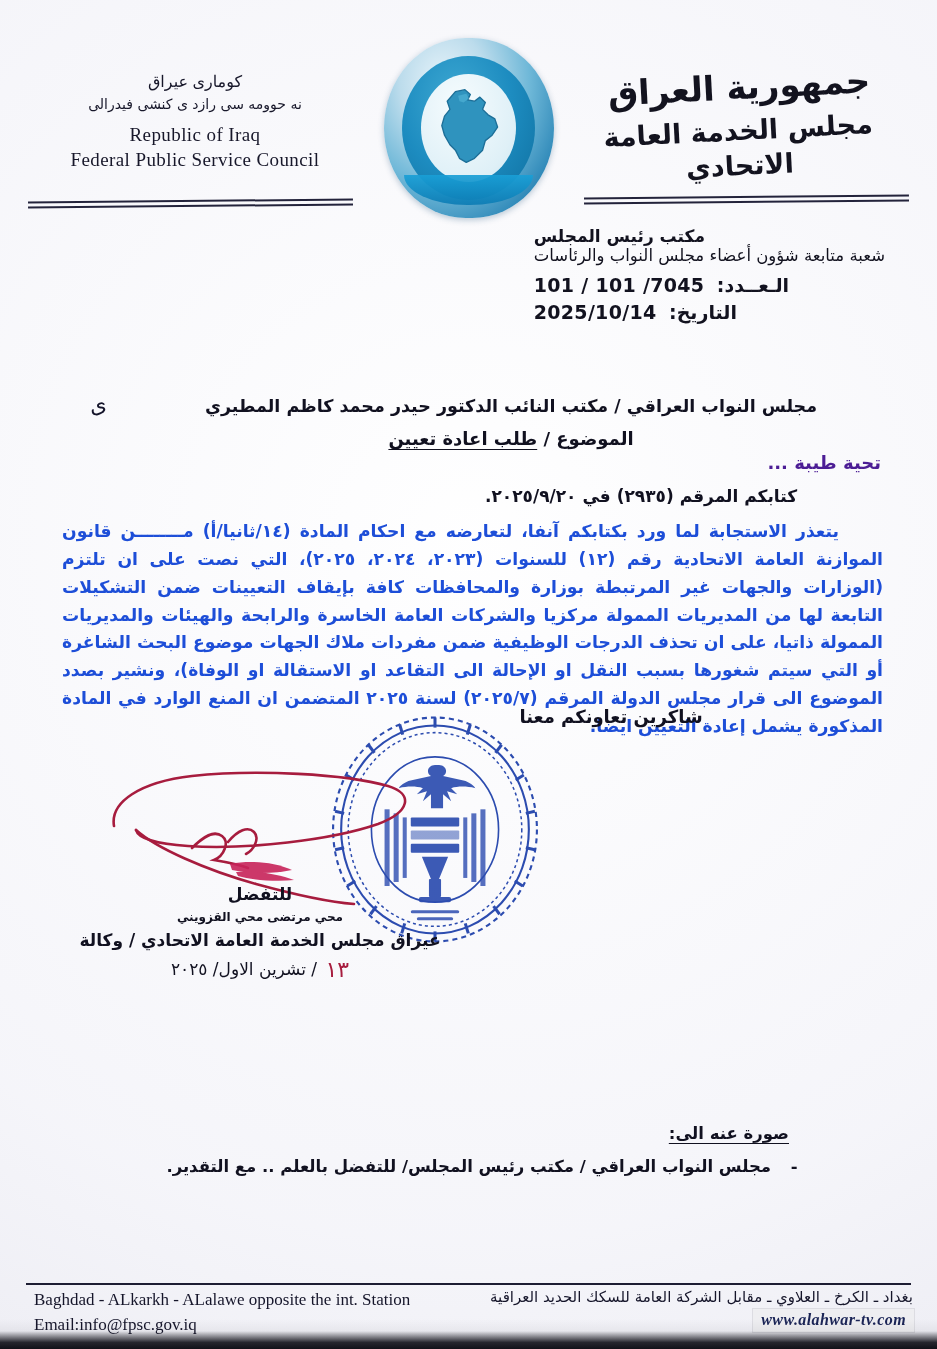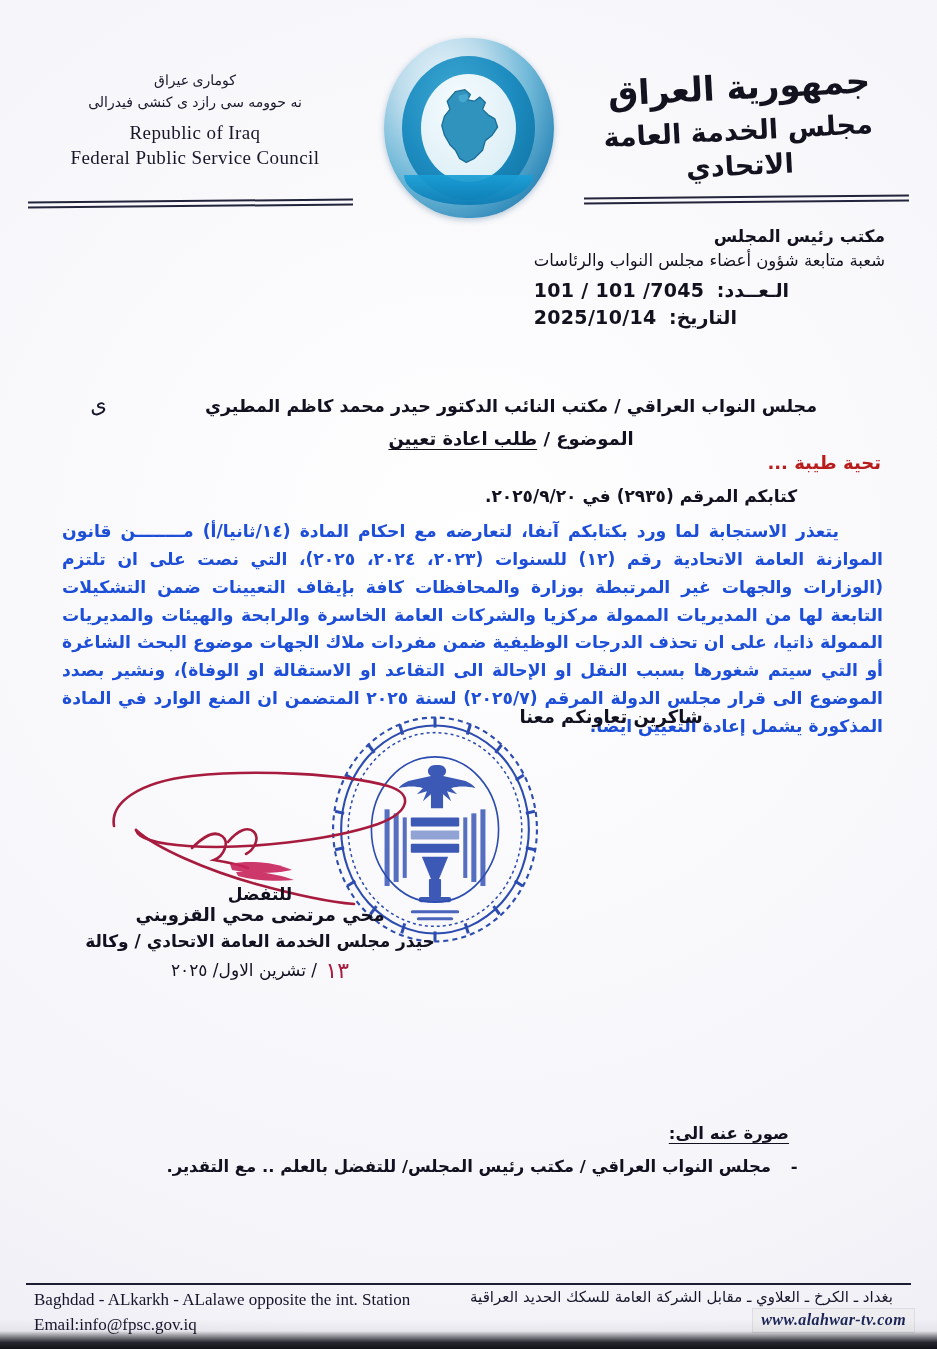--- a/index.html
+++ b/index.html
@@ -44,24 +44,24 @@
   }
   .hdr-left {
     position: absolute;
     left: 30px;
     top: 72px;
     width: 330px;
     text-align: center;
     color: #17172a;
   }
   .hdr-kurdish-1 {
-    font-size: 14px;
+    font-size: 16px;
     letter-spacing: 0.5px;
     margin-bottom: 5px;
-    font-family: Liberation Serif, serif;
+    font-family: Liberation Sans, sans-serif;
   }
   .hdr-kurdish-2 {
     font-size: 14px;
     letter-spacing: 0.5px;
     margin-bottom: 12px;
     font-family: "DejaVu Sans", sans-serif;
   }
   .hdr-en-1 {
     font-family: "Liberation Serif", serif;
     font-size: 19px;
@@ -163,22 +163,21 @@
     position: absolute;
     right: 52px;
     top: 226px;
     text-align: left;
     direction: rtl;
     color: #12121f;
   }
   .ref-office {
     font-size: 17px;
     font-weight: bold;
-    text-align: right;
-    margin-bottom: 5px;
+    text-align: left;
   }
   .ref-dept {
     font-size: 16.5px;
     font-weight: normal;
     text-align: center;
     margin-bottom: 9px;
   }
   .ref-row {
     font-size: 19px;
     font-weight: bold;
@@ -224,21 +223,21 @@
   }
 
   
   .greeting {
     position: absolute;
     right: 56px;
     top: 452px;
     font-size: 18px;
     font-weight: bold;
     direction: rtl;
-    color: #b91c1c;
+    color: #4c1d95;
   }
   .intro-line {
     position: absolute;
     right: 56px;
     top: 486px;
     width: 480px;
     text-align: center;
     font-size: 17px;
     font-weight: bold;
     direction: rtl;
@@ -290,21 +289,21 @@
   .sig-block {
     position: absolute;
     left: 70px;
     top: 884px;
     width: 380px;
     text-align: center;
     direction: rtl;
     color: #111120;
   }
   .sig-title   { font-size: 17px; font-weight: bold; }
-  .sig-name    { font-size: 18px; font-weight: bold; }
+  .sig-name    { font-size: 12px; font-weight: bold; margin-top: 6px; }
   .sig-role    { font-size: 17px; font-weight: bold; margin-top: 6px; }
   .sig-date    { font-size: 17px; font-weight: normal; margin-top: 7px; }
   .sig-daynum  {
     color: #a71c3e;
     font-size: 22px;
     font-family: "DejaVu Sans", sans-serif;
     vertical-align: -2px;
     margin-left: 3px;
   }
 
@@ -338,21 +337,21 @@
   .footer-rule {
     position: absolute;
     left: 26px;
     right: 26px;
     top: 1283px;
     height: 2px;
     background: #1d1d33;
   }
   .footer-ar {
     position: absolute;
-    right: 44px;
+    right: 24px;
     top: 1288px;
     font-size: 15px;
     direction: rtl;
     color: #15152a;
     font-family: "DejaVu Sans", sans-serif;
   }
   .footer-en {
     position: absolute;
     left: 34px;
     top: 1288px;
@@ -511,21 +510,21 @@
     </g>
     <g fill="#c8245a" opacity="0.9">
       <path d="M134 112 C154 108 178 110 196 118 C178 122 154 122 136 118 Z"></path>
       <path d="M140 120 C160 118 182 122 198 128 C180 130 156 128 142 124 Z"></path>
     </g>
   </svg>
 
   <div class="sig-block">
     <div class="sig-title">للتفضل</div>
     <div class="sig-name">محي مرتضى محي القزويني</div>
-    <div class="sig-role">حيدر مجلس الخدمة العامة الاتحادي / وكالة</div>
+    <div class="sig-role">عیراق مجلس الخدمة العامة الاتحادي / وكالة</div>
     <div class="sig-date">
       <span class="sig-daynum">١٣</span>
       <span>/ تشرين الاول/ ٢٠٢٥</span>
     </div>
   </div>
 
   <div class="cc-block">
     <div class="cc-title">صورة عنه الى:</div>
     <div class="cc-item">
       <span class="dash">-</span>

